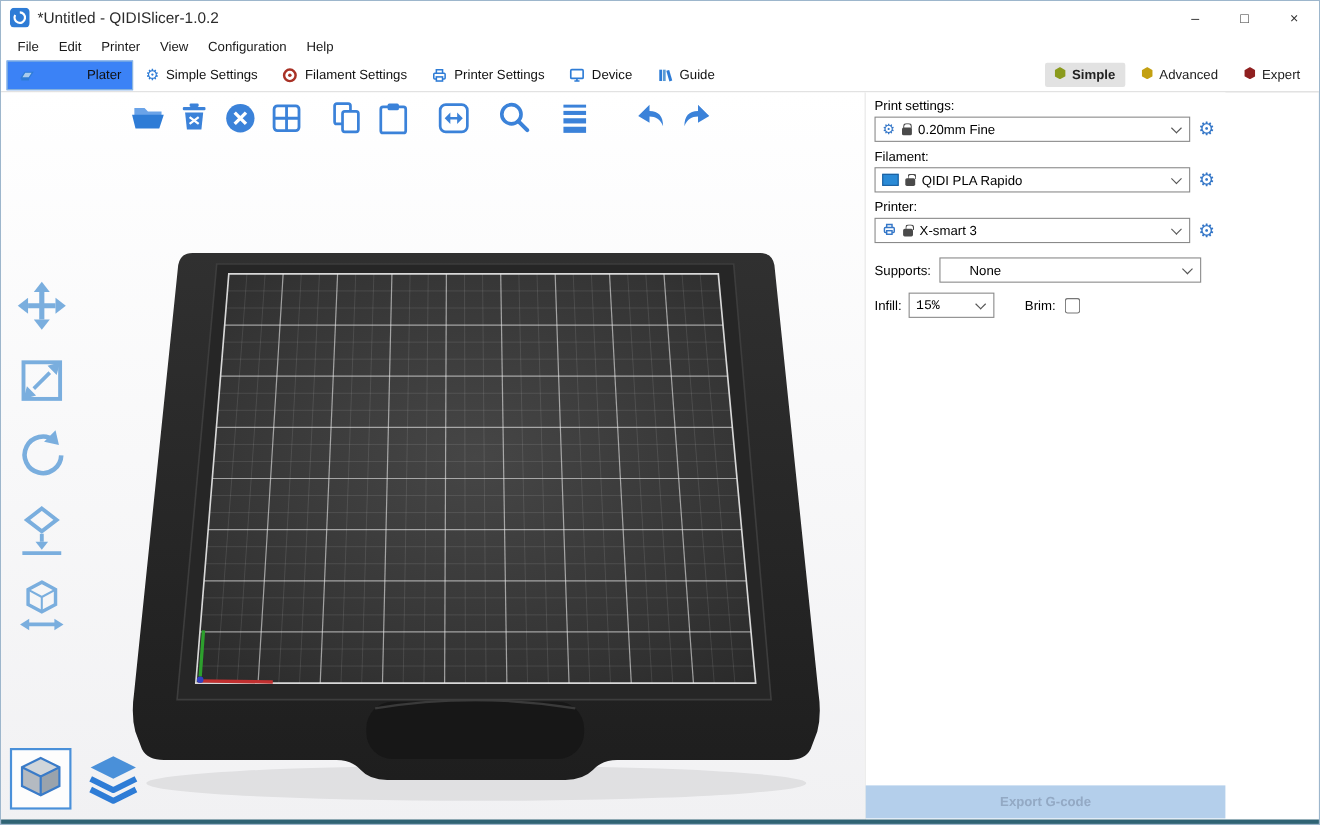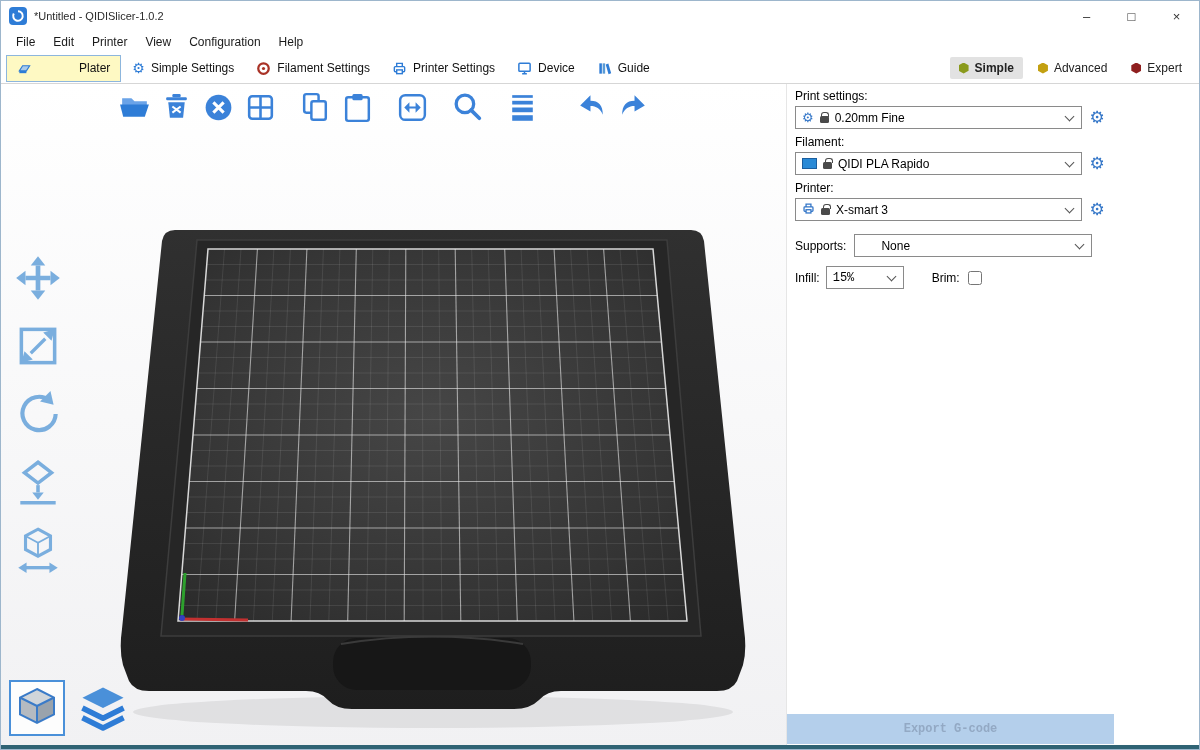--- a/index.html
+++ b/index.html
@@ -2,36 +2,36 @@
 <html><head>
 <meta charset="utf-8">
 <style>
   * { margin:0; padding:0; box-sizing:border-box; }
   html,body { width:1200px; height:750px; overflow:hidden; font-family:"Liberation Sans", sans-serif; background:#fff; }
   .app { position:relative; width:1200px; height:750px; background:#fff; border:1px solid #9db6cc; }
 
   
   .titlebar { height:30px; display:flex; align-items:center; padding-left:8px; background:#fff; }
   .app-icon { width:18px; height:18px; flex:none; }
-  .title-text { margin-left:7px; font-size:11px; color:#2b2b2b; }
+  .title-text { margin-left:7px; font-size:14px; color:#2b2b2b; }
   .win-controls { margin-left:auto; display:flex; height:100%; }
   .win-btn { width:45px; height:100%; display:flex; align-items:center; justify-content:center; font-size:13px; color:#333; cursor:default; }
 
   
   .menubar { height:22px; display:flex; align-items:center; padding-left:6px; font-size:12px; color:#1a1a1a; background:#fff; }
   .menu-item { padding:2px 9px; }
 
   
   .tabbar { height:31px; display:flex; align-items:center; border-bottom:1px solid #d6d6d6; padding-left:5px; background:#fff; }
   .tab { height:27px; display:flex; align-items:center; gap:6px; padding:0 10px; font-size:12px; color:#111; border:1px solid transparent; }
-  .tab.active { border-color:#8db6dd; background:#fef9c3;gap:47px; }
+  .tab.active { border-color:#8db6dd; background:#3b82f6;gap:47px; }
   .tab svg { display:block; }
   .tab .gear-glyph { font-size:14px; color:#2e7cd6; line-height:1; }
   .modes { margin-left:auto; display:flex; align-items:center; gap:6px; padding-right:8px; }
-  .mode { display:flex; align-items:center; gap:6px; padding:4px 9px; font-size:12px; color:#222; border-radius:2px; }
+  .mode { display:flex; gap:6px; padding:4px 9px; font-size:12px; color:#222; border-radius:2px; }
   .mode.active { background:#e2e2e2; font-weight:bold; }
   .hex { width:10px; height:11px; clip-path:polygon(50% 0,100% 25%,100% 75%,50% 100%,0 75%,0 25%); flex:none; }
 
   
   .main { position:absolute; top:83px; left:0; width:1200px; height:664px; }
   .viewport { position:absolute; left:0; top:0; width:785px; height:664px; background:linear-gradient(#ffffff, #f1f1f3); }
   .viewport svg.scene { position:absolute; left:0; top:0; }
 
   
   .toolbar-top { position:absolute; left:116px; top:2px; height:42px; display:flex; align-items:center; }
@@ -64,21 +64,21 @@
   .lock-icon::before { content:""; position:absolute; left:1.5px; top:-4px; width:6px; height:4.5px; border:1.6px solid #4a4a4a; border-bottom:none; border-radius:3px 3px 0 0; }
   .filament-swatch { width:15px; height:11px; border:1px solid #1b5e9e; flex:none; }
   .row { display:flex; align-items:center; }
   .sb-row-supports { margin-top:13px; gap:8px; }
   .supports-combo { margin-right:14px; }
   .supports-combo .value { padding-left:20px; }
   .sb-row-infill { margin-top:9px; gap:6px; }
   .infill-combo { flex:none; width:78px;font-family:Liberation Mono, monospace; }
   .brim-label { margin-left:22px; font-size:12px; }
   .brim-checkbox { width:14px; height:14px; margin-left:2px; }
-  .export-btn { position:absolute; left:0; right:0; bottom:4px; height:30px; background:#b4cfeb; border:none; font-family:Liberation Mono, monospace; font-size:12px; font-weight:bold; color:#93a9c4; }
+  .export-btn { position:absolute; left:0; right:0; bottom:4px; height:30px; background:#b4cfeb; border:none; font-family:Liberation Sans, sans-serif; font-size:12px; font-weight:bold; color:#93a9c4; }
 
   .bottom-strip { position:absolute; left:0; right:0; bottom:0; height:4px; background:#2f6374; }
 </style>
 </head>
 <body>
 
 <div class="app">
 
   <div class="titlebar">
     <span class="app-icon">

